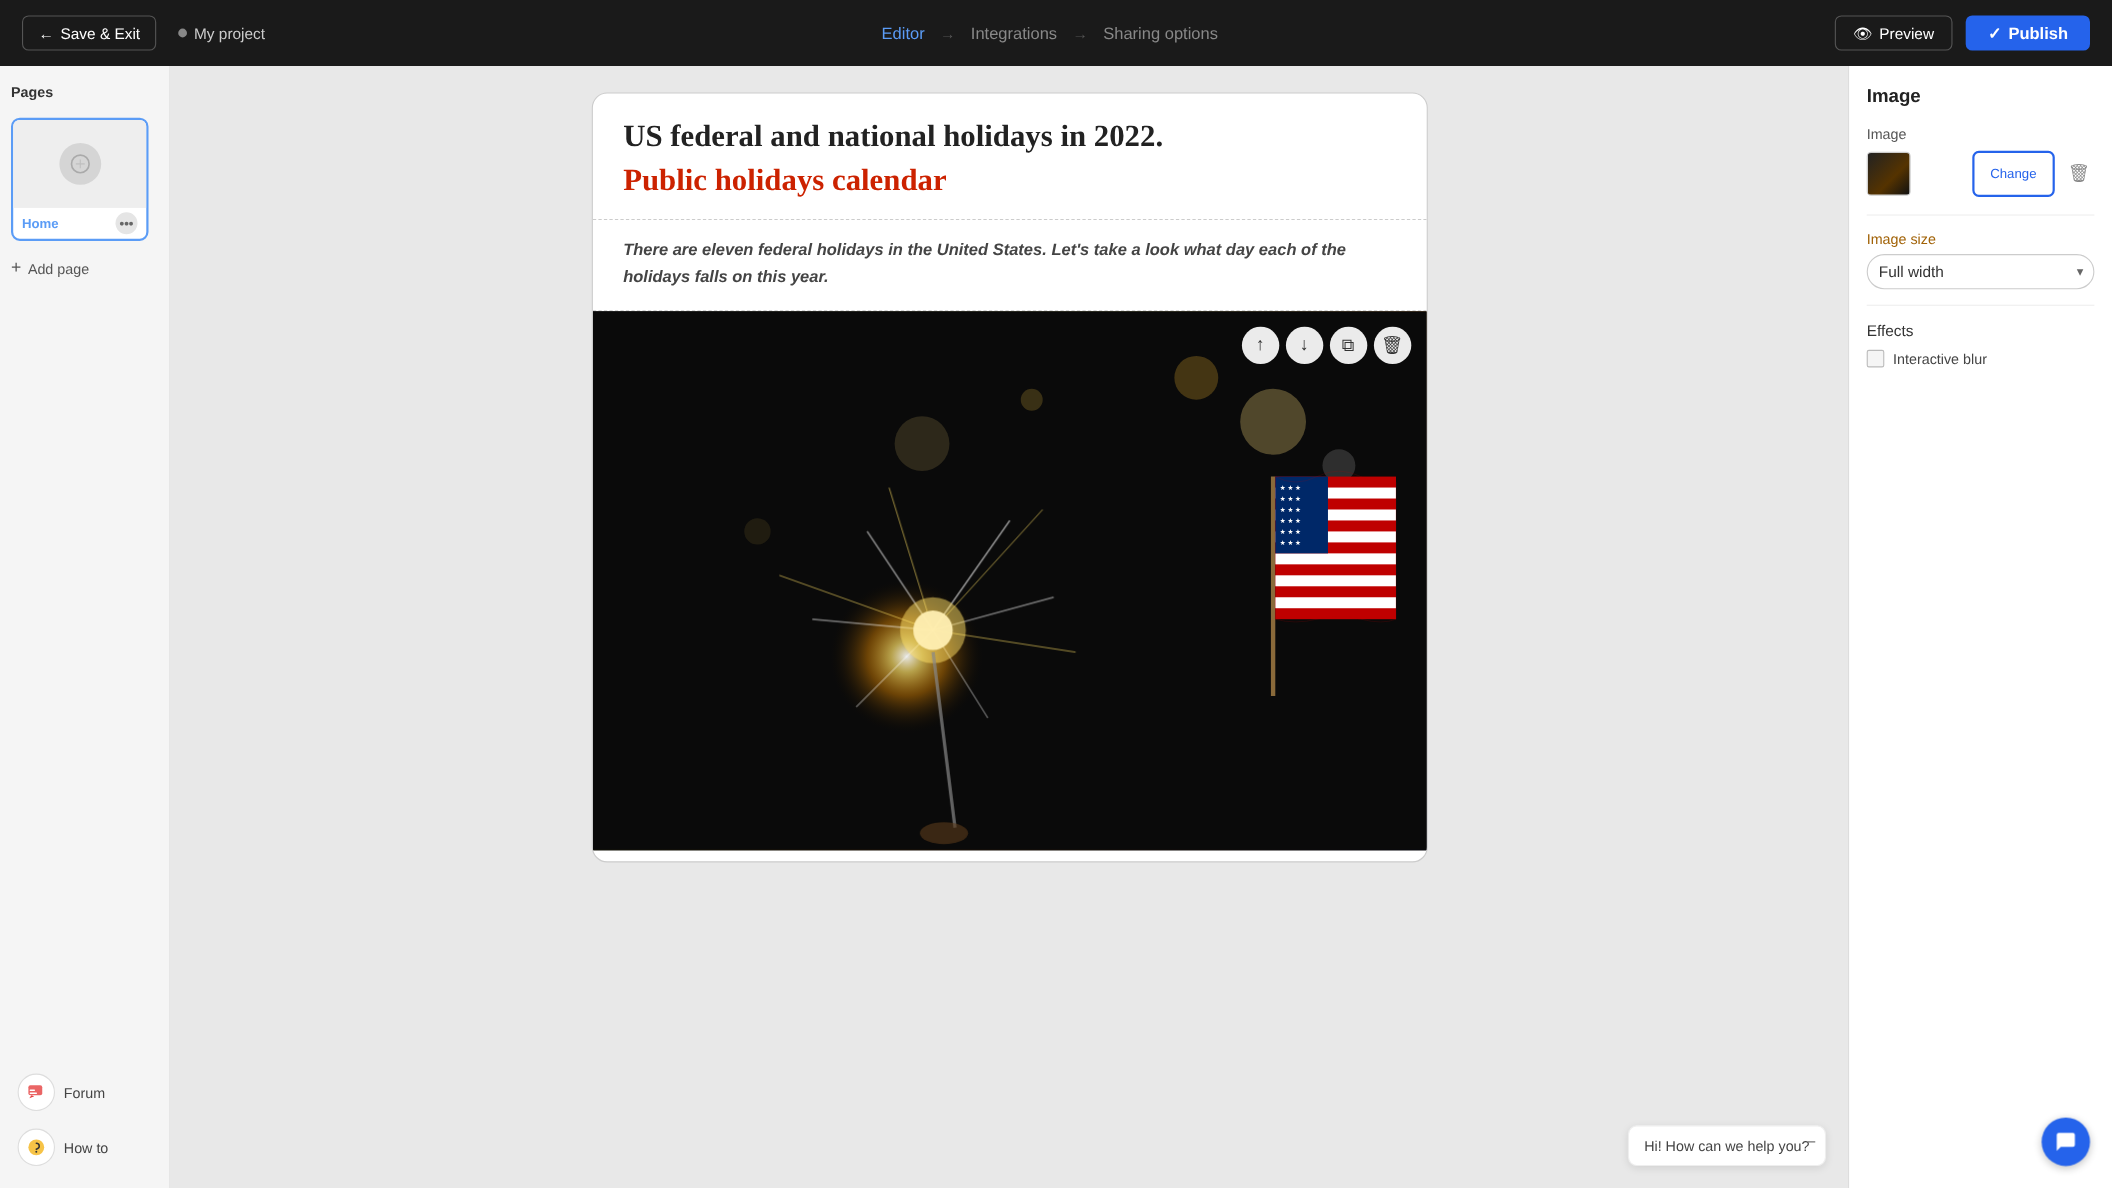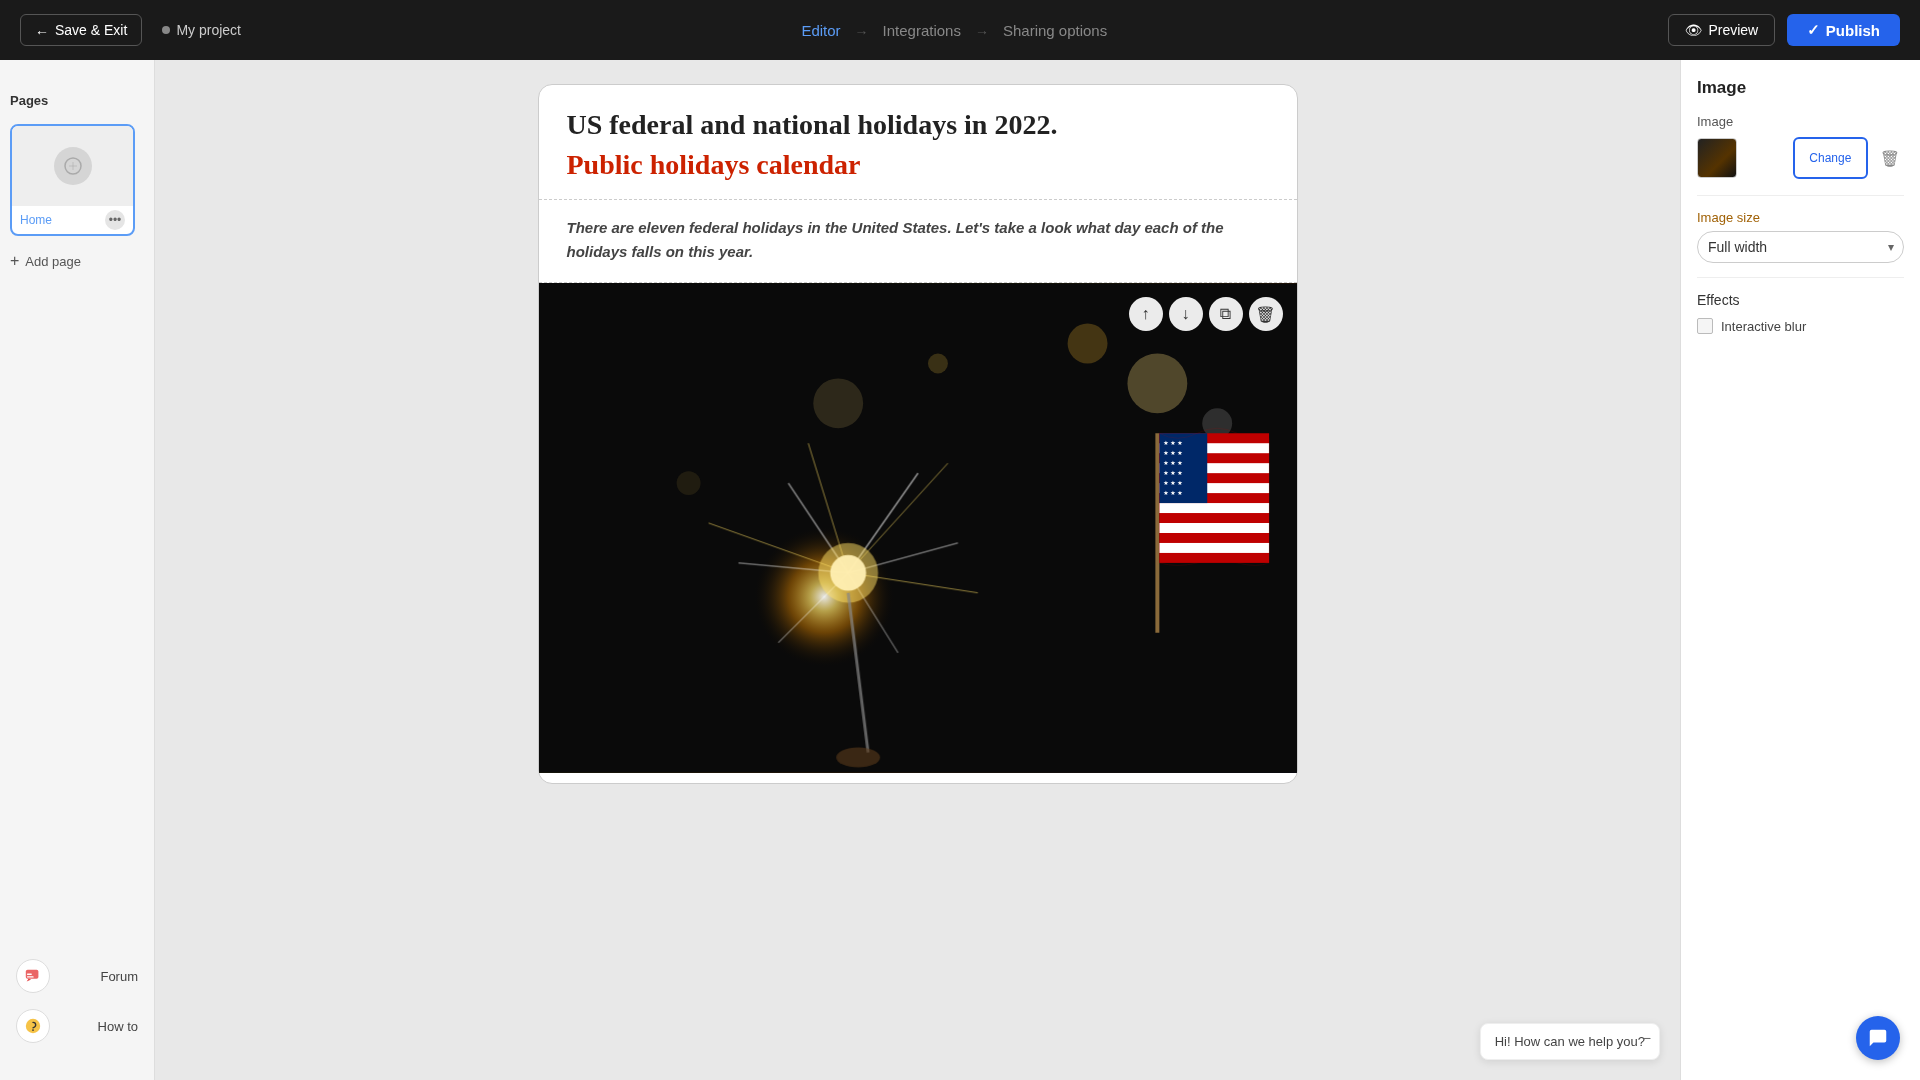--- a/index.html
+++ b/index.html
@@ -41,27 +41,27 @@
     }
 
     
     .main-layout {
       display: flex; margin-top: 60px; height: calc(1080px - 60px);
     }
 
     
     .left-sidebar {
       width: 155px; background: #f5f5f5; border-right: 1px solid #ddd;
-      padding: 33px 10px; flex-shrink: 0;
+      padding: 16px 10px; flex-shrink: 0;
       display: flex; flex-direction: column; gap: 12px;
     }
     .pages-title { font-size: 13px; font-weight: 600; color: #333; margin-bottom: 4px; }
     .page-card {
       border: 2px solid #5b9cf6; border-radius: 8px; background: #fff;
-      overflow: hidden; cursor: pointer; width: 125px;
+      overflow: hidden; cursor: pointer; width: 125px; font-weight: bold;
     }
     .page-card-inner {
       height: 80px; display: flex; align-items: center; justify-content: center;
       background: #eee; position: relative;
     }
     .page-card-icon {
       width: 38px; height: 38px; border-radius: 50%; background: #d5d5d5;
       display: flex; align-items: center; justify-content: center;
     }
     .page-card-icon svg { color: #999; }
@@ -78,21 +78,21 @@
       font-size: 13px; color: #555; cursor: pointer; margin-top: 4px;
     }
     .add-page-plus { font-size: 16px; color: #555; }
 
     
     .sidebar-bottom {
       margin-top: auto; display: flex; flex-direction: column; gap: 8px;
     }
     .sidebar-bottom-item {
       display: flex; align-items: center; gap: 8px;
-      cursor: pointer; padding: 4px 6px; border-radius: 6px; justify-content: space-between;
+      cursor: pointer; padding: 4px 6px; border-radius: 6px;
     }
     .sidebar-icon-circle {
       width: 34px; height: 34px; border-radius: 50%; background: #fff;
       border: 1px solid #ddd; display: flex; align-items: center; justify-content: center;
     }
     .sidebar-item-label { font-size: 13px; color: #444; }
 
     
     .center-content {
       flex: 1; background: #e8e8e8; overflow-y: auto; padding: 24px 0;

